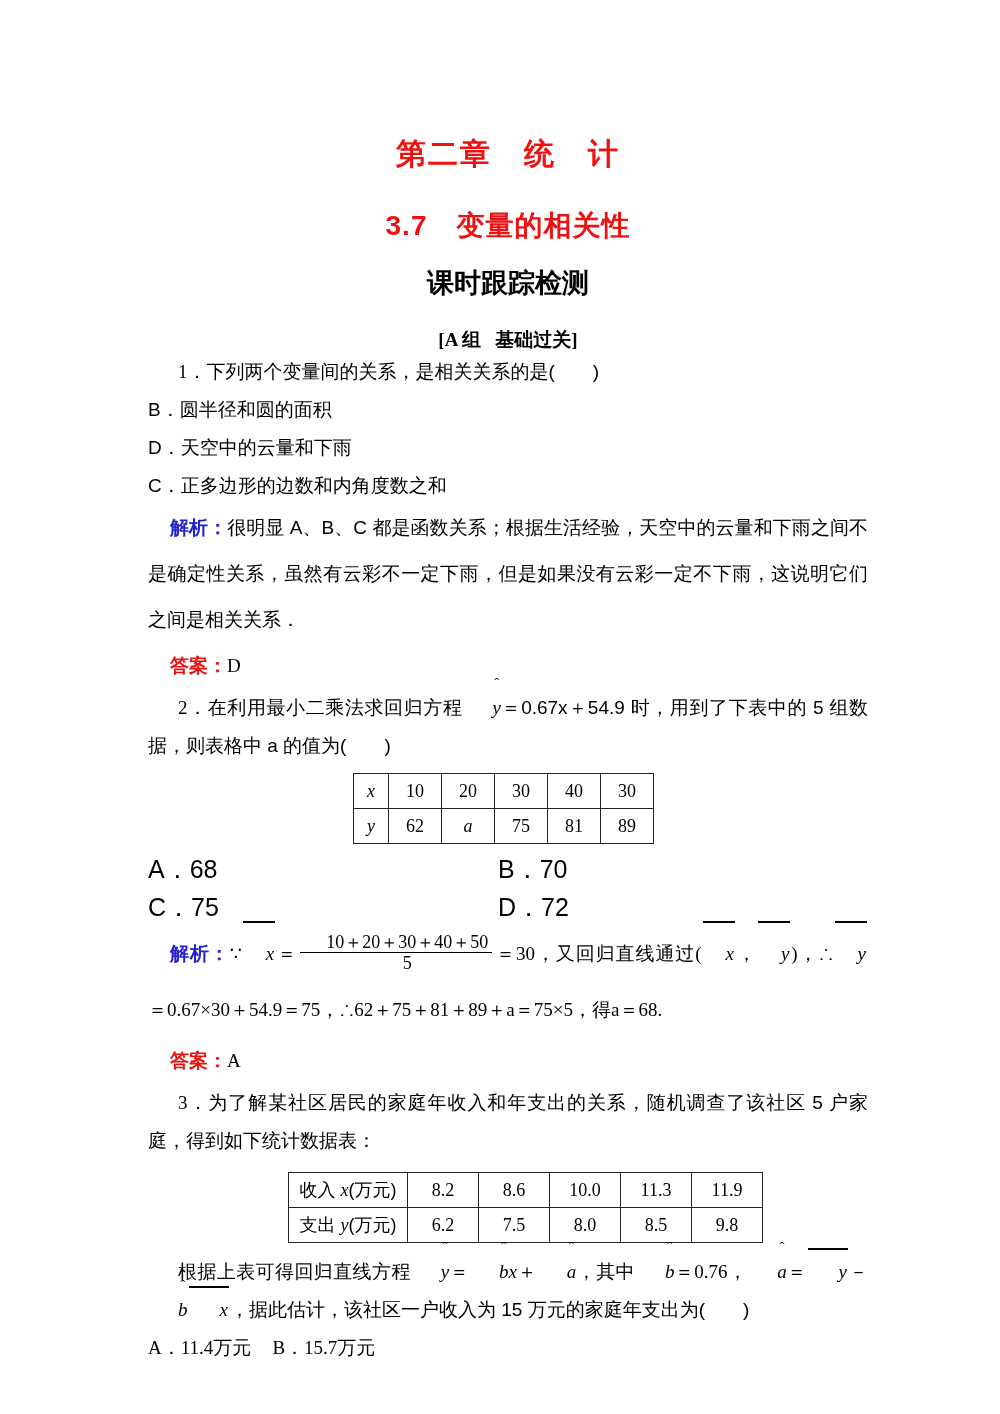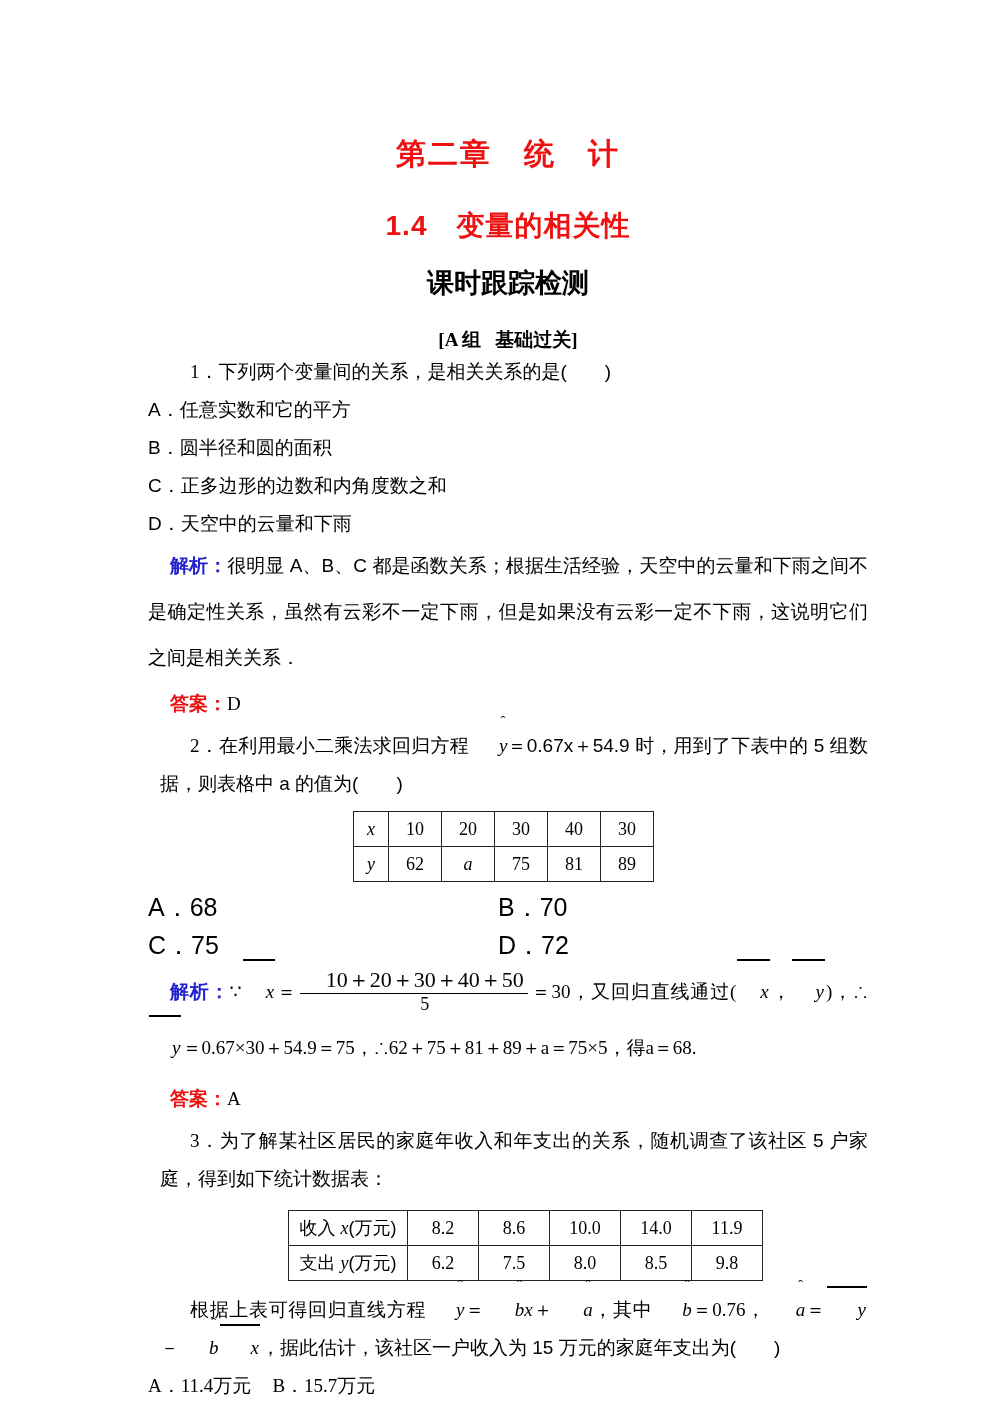--- a/index.html
+++ b/index.html
@@ -72,21 +72,21 @@
   }
 
   
   .q-line {
     font-size: 19px;
     line-height: 38px;
     margin: 0;
     text-align: justify;
     font-family: "Liberation Sans", "DejaVu Sans", sans-serif;
   }
-  .q-line.indent { text-indent: 30px; margin-left: 12px; }
+  .q-line.indent { text-indent: 30px; }
   .opt-line {
     font-size: 19px;
     line-height: 38px;
     margin: 0;
     font-family: "Liberation Sans", "DejaVu Sans", sans-serif;
   }
   .opt-two {
     display: flex;
     font-size: 25px;
     line-height: 38px;
@@ -143,21 +143,21 @@
   .frac {
     display: inline-block;
     vertical-align: middle;
     text-align: center;
     font-family: "Liberation Serif", serif;
     margin: 0 3px;
     line-height: 1.15;
     position: relative;
     top: -2px;
   }
-  .frac .num { display: block; padding: 0 4px; font-size: 22px; }
+  .frac .num { display: block; padding: 0 4px; font-size: 18px; }
   .frac .den {
     display: block;
     border-top: 1.4px solid #000;
     padding: 0 4px;
     font-size: 18px;
   }
 
   
   .tbl-wrap { display: flex; }
   .tbl-wrap.c1 { padding-left: 205px; padding-top: 8px; padding-bottom: 6px; }
@@ -183,34 +183,33 @@
   }
   .cellital { font-style: italic; font-family: "Liberation Serif", serif; }
 </style>
 </head>
 <body>
 
 <div class="page">
   <div class="content">
 
     <div class="chapter-title">第二章　统　计</div>
-    <div class="section-title">1.4　变量的相关性</div>
+    <div class="section-title">3.7　变量的相关性</div>
     <div class="exercise-title">课时跟踪检测</div>
 
     <div class="group-header">
       <span class="serif">[</span><span class="serif">A 组</span><span>&nbsp;&nbsp;&nbsp;</span><span class="cn">基础过关</span><span class="serif">]</span>
     </div>
 
     <div class="q-line indent">
       <span class="serif">1．</span><span>下列两个变量间的关系，是相关关系的是(　　)</span>
     </div>
-    <div class="opt-line">A．任意实数和它的平方</div>
     <div class="opt-line">B．圆半径和圆的面积</div>
+    <div class="opt-line">D．天空中的云量和下雨</div>
     <div class="opt-line">C．正多边形的边数和内角度数之和</div>
-    <div class="opt-line">D．天空中的云量和下雨</div>
 
     <div class="sol-line">
       <span class="lbl-jiexi">解析：</span><span>很明显 A、B、C 都是函数关系；根据生活经验，天空中的云量和下雨之间不是确定性关系，虽然有云彩不一定下雨，但是如果没有云彩一定不下雨，这说明它们之间是相关关系．</span>
     </div>
     <div class="sol-line">
       <span class="lbl-daan">答案：</span><span class="serif">D</span>
     </div>
 
     <div class="q-line indent">
       <span class="serif">2．</span><span>在利用最小二乘法求回归方程</span><span class="hat">y</span><span>＝0.67x＋54.9 时，用到了下表中的 5 组数据，则表格中 a 的值为(　　)</span>
@@ -261,21 +260,21 @@
     </div>
 
     <div class="tbl-wrap c2">
       <table class="data t2">
         <tbody>
             <tr>
           <td class="hcell"><span>收入 </span><span class="cellital">x</span><span>(万元)</span></td>
           <td>8.2</td>
           <td>8.6</td>
           <td>10.0</td>
-          <td>14.0</td>
+          <td>11.3</td>
           <td>11.9</td>
         </tr>
         <tr>
           <td class="hcell"><span>支出 </span><span class="cellital">y</span><span>(万元)</span></td>
           <td>6.2</td>
           <td>7.5</td>
           <td>8.0</td>
           <td>8.5</td>
           <td>9.8</td>
         </tr>

